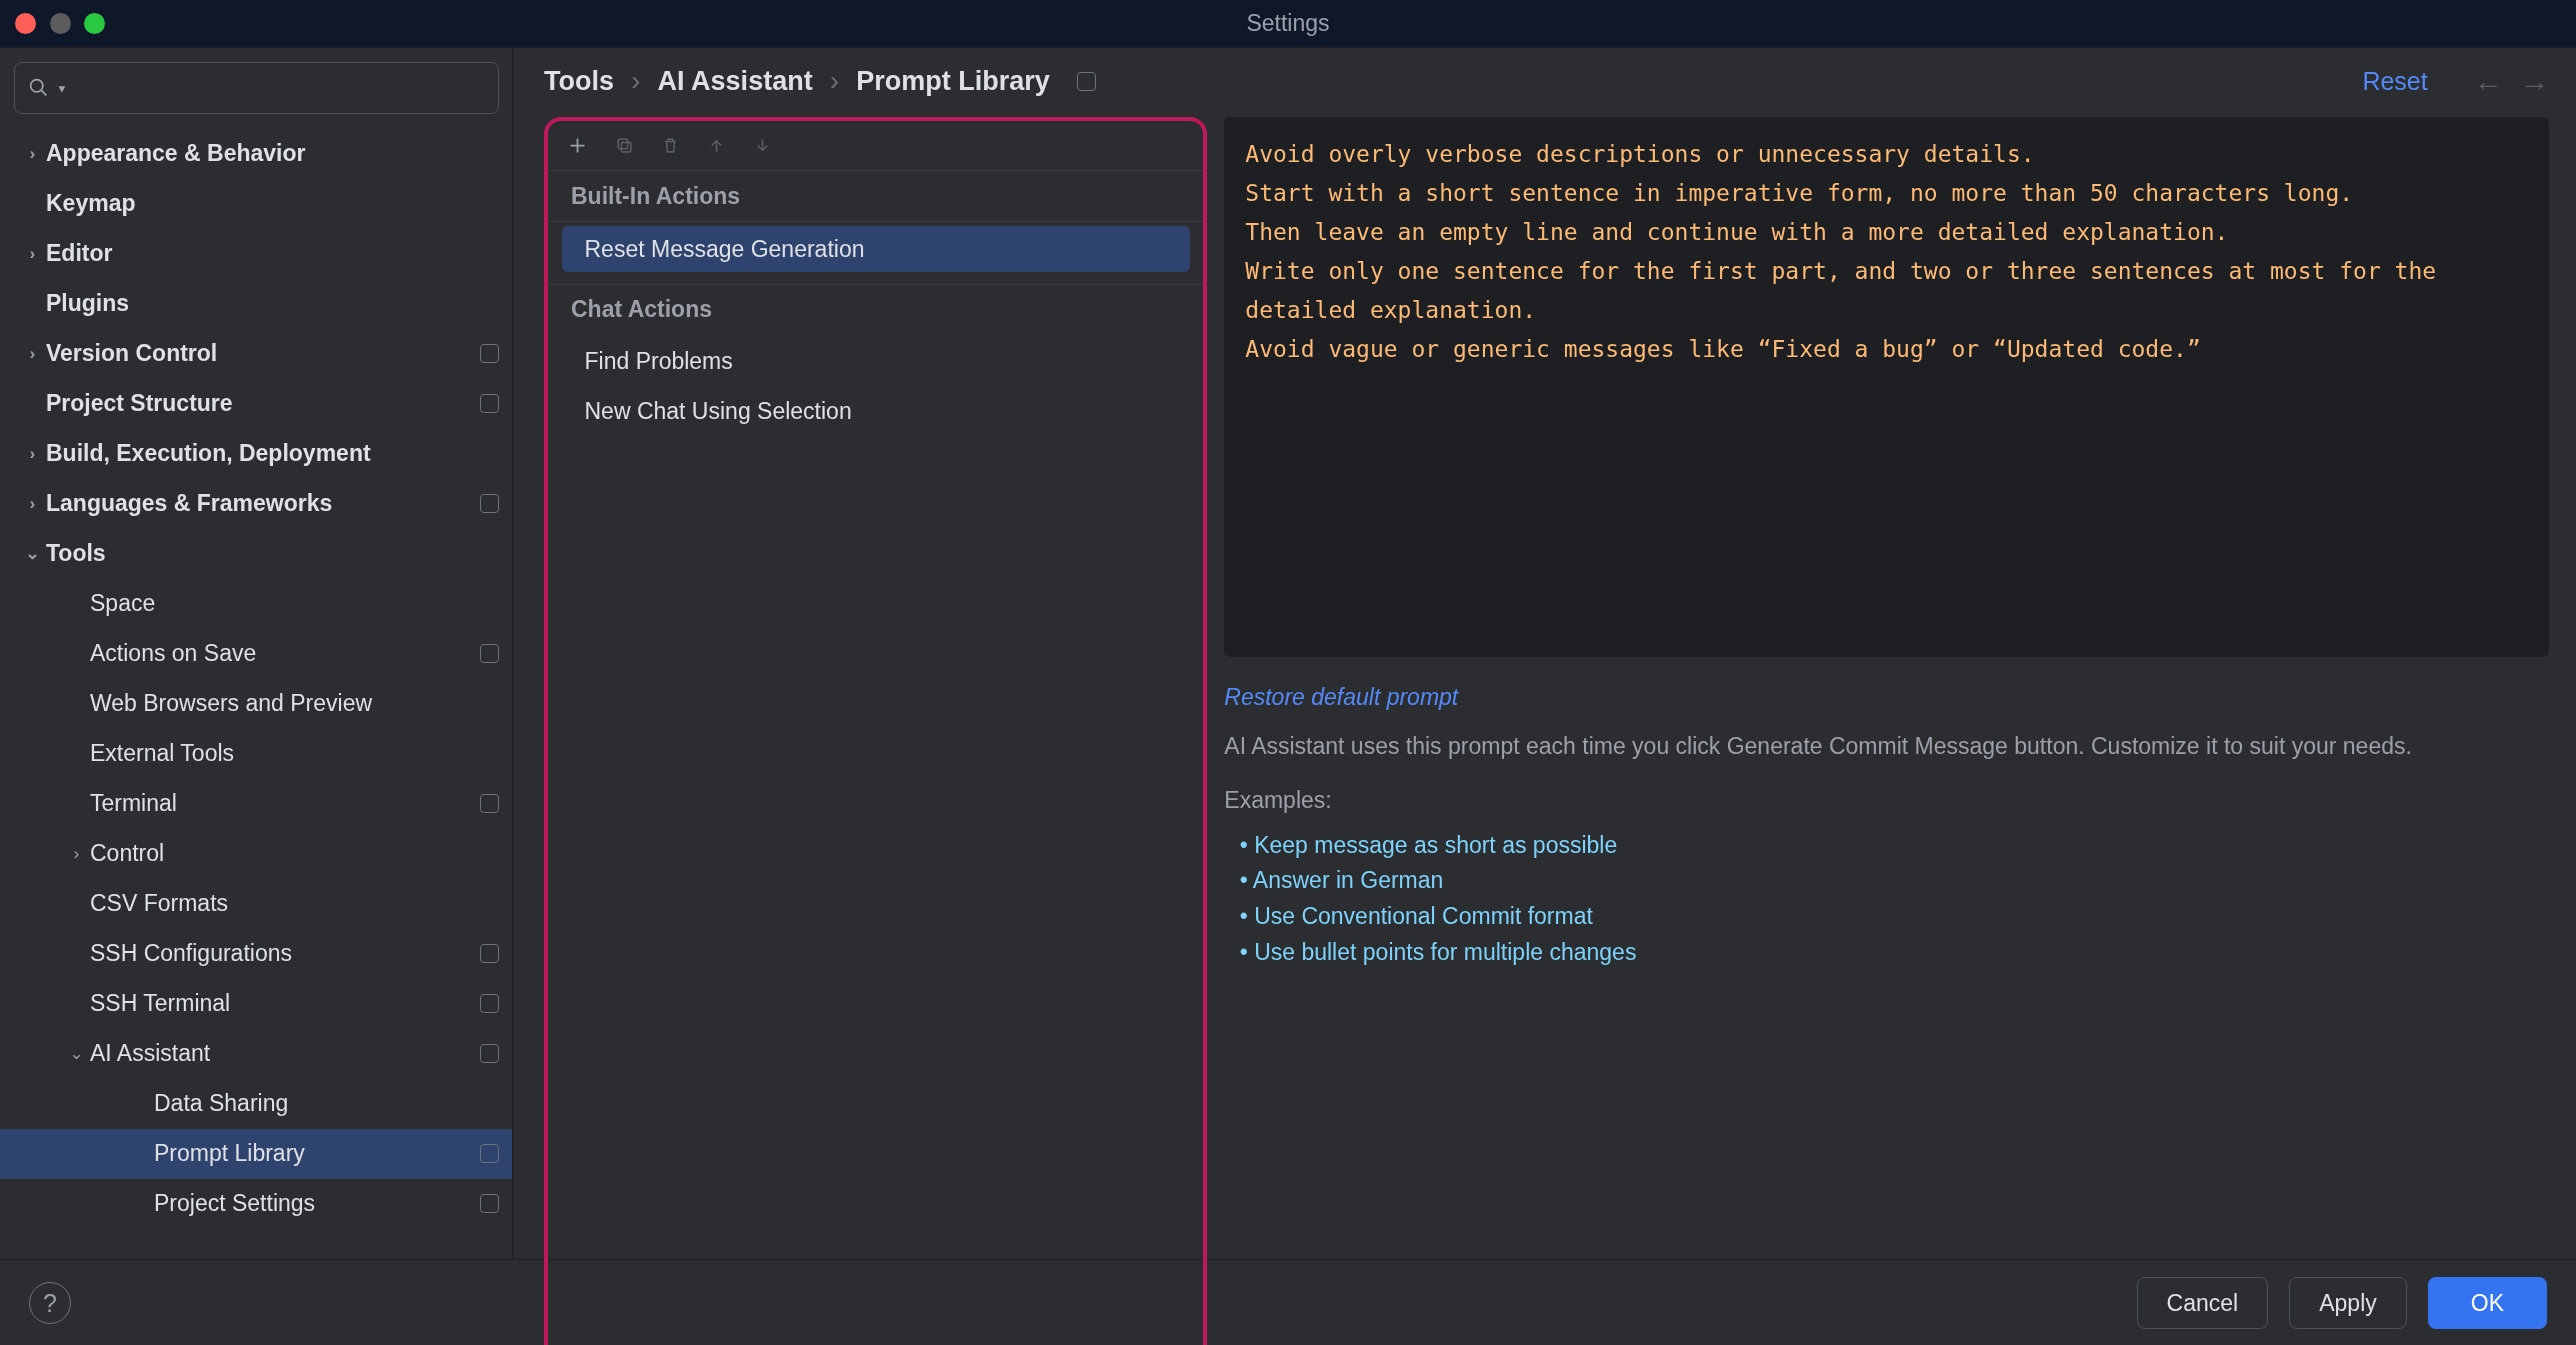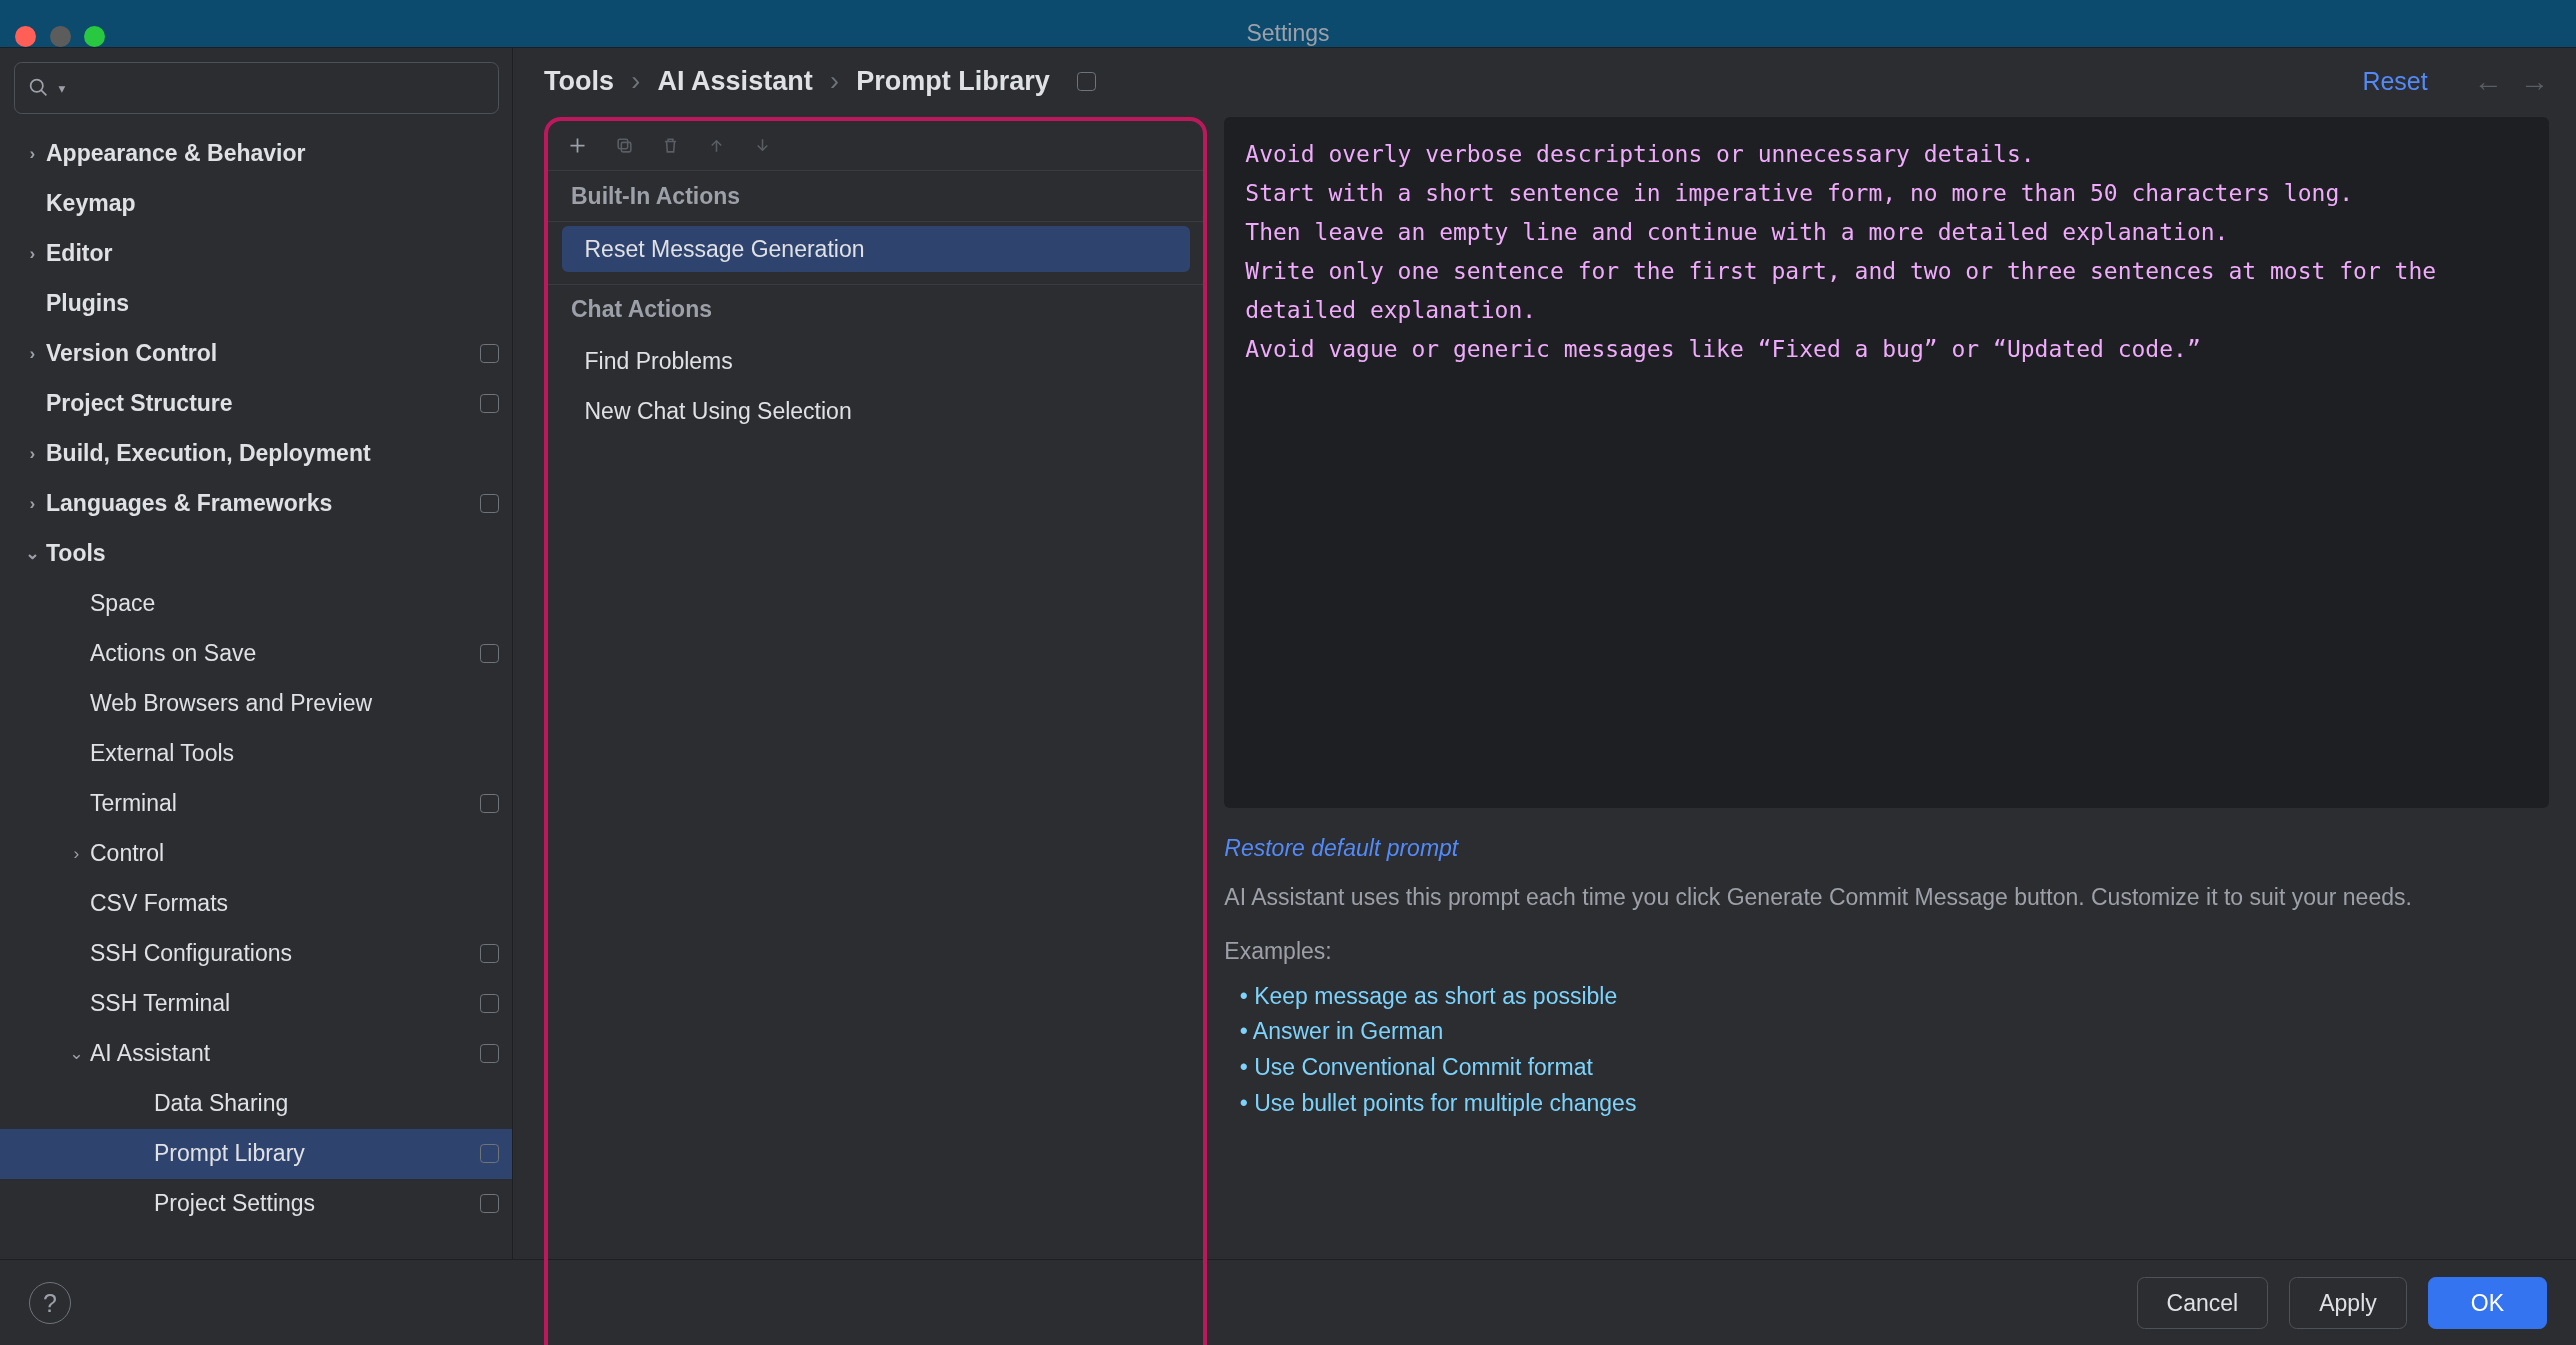--- a/index.html
+++ b/index.html
@@ -10,24 +10,24 @@
   font-size: 23px;
   overflow: hidden;
   width: 2576px;
   height: 1346px;
 }
 
 
 .titlebar {
   height: 48px;
   display: flex;
-  align-items: flex-end;
+  align-items: center;
   padding: 0 15.4px;
   position: relative;
-  background: #0c4a6e;
+  background: #0f172a;
   border-bottom: 1px solid #1e1f22;
 }
 .traffic-lights { display: flex; gap: 13.5px; }
 .traffic-light { width: 21px; height: 21px; border-radius: 50%; }
 .tl-red { background: #ff5f57; }
 .tl-yellow { background: #5c5c5c; }
 .tl-green { background: #28c840; }
 .titlebar-title {
   position: absolute; left: 50%; transform: translateX(-50%);
   color: #9da0a8; font-size: 23px; font-weight: 500;
@@ -110,22 +110,22 @@
   margin: 3.8px 13.5px; border-radius: 5.8px;
 }
 .ap-item.selected { background: #2e436e; }
 .ap-group { border-bottom: 1px solid #393b40; padding-bottom: 7.7px; }
 
 
 .detail { flex: 1; display: flex; flex-direction: column; }
 .prompt-box {
   background: #1e1f22; border-radius: 5.8px;
   padding: 17.3px 21px; font-family: "Menlo","Consolas",monospace;
-  font-size: 23px; line-height: 1.7; color: #f0abfc;
-  height: 691px; white-space: pre-wrap;
+  font-size: 23px; line-height: 1.7; color: #fdba74;
+  height: 540px; white-space: pre-wrap;
 }
 .restore-link { color: #548af7; font-size: 23px; margin-top: 27px; margin-bottom: 17.3px; font-style: italic; }
 .help-text { color: #9da0a8; font-size: 23px; line-height: 1.55; }
 .examples-hd { color: #9da0a8; font-size: 23px; margin-top: 23px; margin-bottom: 13.5px; }
 .example-item { color: #7dd3fc; font-size: 23px; line-height: 1.55; padding-left: 15.4px; }
 
 
 .footer {
   height: 87px; border-top: 1px solid #1e1f22;
   display: flex; align-items: center; padding: 0 29px;

